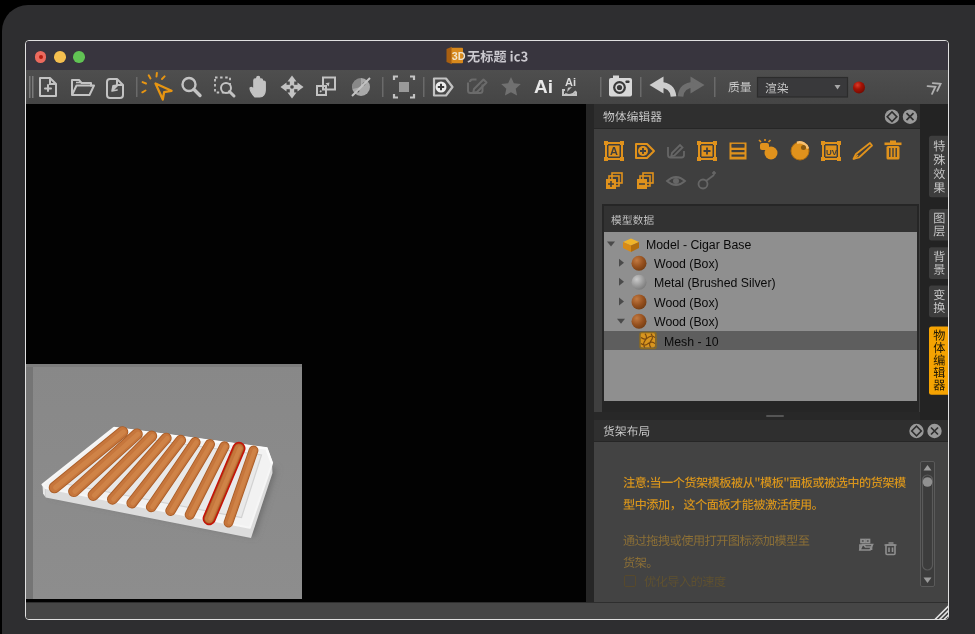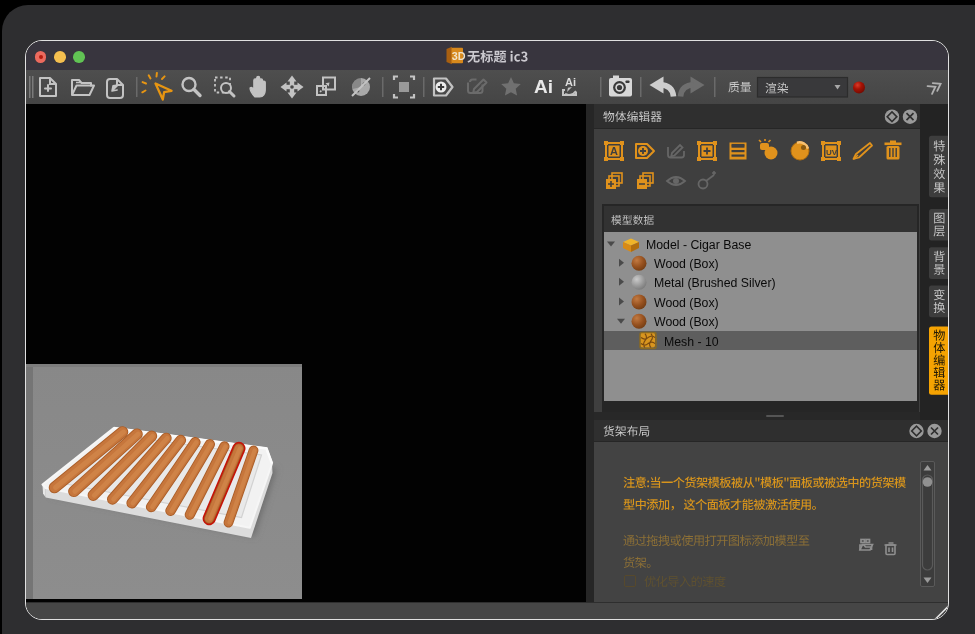--- a/index.html
+++ b/index.html
@@ -1,19 +1,19 @@
 <!DOCTYPE html>
 <html><head><meta charset="utf-8"><style>
 html,body{margin:0;padding:0;width:975px;height:634px;overflow:hidden;background:#000;}
 *{box-sizing:border-box;font-family:"Liberation Sans",sans-serif;}
 .abs{position:absolute;}
 </style></head><body>
 <div class="abs" style="left:0;top:0;width:975px;height:634px;background:#000;">
 <div class="abs" style="left:2px;top:5px;width:973px;height:629px;background:#2e2e30;border-top-left-radius:26px;"></div>
-<div class="abs" style="left:25px;top:40px;width:924px;height:580px;background:#434343;border-radius:17px;border:1px solid #e0e0e0;overflow:hidden;">
+<div class="abs" style="left:25px;top:40px;width:924px;height:580px;background:#434343;border-radius:4px;border:1px solid #e0e0e0;overflow:hidden;">
 <div class="abs" style="left:0;top:0;width:924px;height:29px;background:#38353e;"></div>
 <div class="abs" style="left:8.8px;top:10.4px;width:11.6px;height:11.6px;border-radius:50%;background:#ec6a5e;"></div>
 <div class="abs" style="left:12.5px;top:14.1px;width:4.2px;height:4.2px;border-radius:50%;background:#b61d10;"></div>
 <div class="abs" style="left:28.1px;top:10.4px;width:11.6px;height:11.6px;border-radius:50%;background:#f5bf4f;"></div>
 <div class="abs" style="left:47.4px;top:10.4px;width:11.6px;height:11.6px;border-radius:50%;background:#61c354;"></div>
 <svg class="abs" style="left:0;top:0;" width="924" height="29" viewBox="0 0 924 29">
 <path d="M420.5 8 L426 5.8 L426 23.2 L420.5 21 Z" fill="#a85f10"></path>
 <rect x="425.5" y="6.8" width="11.5" height="15.4" rx="1" fill="#d8891c"></rect>
 <text x="425.8" y="19.3" font-size="10.8" font-weight="bold" fill="#f2e3c8" font-family="Liberation Sans">3D</text>
 <path d="M442.4 10.1V11.7H446.5C446.5 12.4 446.5 13.1 446.4 13.9H441.6V15.4H446.1C445.5 17.5 444.3 19.2 441.4 20.3C441.8 20.7 442.2 21.3 442.5 21.7C445.6 20.4 447.0 18.2 447.6 15.8V19.2C447.6 20.8 448.1 21.4 449.8 21.4C450.1 21.4 451.4 21.4 451.7 21.4C453.2 21.4 453.6 20.8 453.8 18.5C453.4 18.4 452.6 18.1 452.3 17.8C452.2 19.5 452.1 19.8 451.6 19.8C451.3 19.8 450.2 19.8 450.0 19.8C449.4 19.8 449.3 19.7 449.3 19.2V15.4H453.7V13.9H448.0C448.1 13.1 448.1 12.4 448.2 11.7H452.9V10.1Z M460.4 10.1V11.6H466.2V10.1ZM464.4 16.3C465.0 17.7 465.5 19.5 465.6 20.6L467.1 20.0C466.9 18.9 466.3 17.2 465.7 15.9ZM460.3 15.9C460.0 17.3 459.5 18.8 458.8 19.7C459.1 19.8 459.8 20.3 460.0 20.5C460.7 19.5 461.4 17.8 461.8 16.3ZM459.8 13.3V14.7H462.3V19.8C462.3 20.0 462.3 20.0 462.1 20.0C461.9 20.0 461.4 20.0 460.9 20.0C461.1 20.4 461.3 21.1 461.3 21.6C462.2 21.6 462.9 21.6 463.3 21.3C463.8 21.1 464.0 20.6 464.0 19.8V14.7H466.9V13.3ZM456.5 9.3V11.9H454.6V13.4H456.2C455.8 14.8 455.2 16.6 454.4 17.5C454.7 17.9 455.1 18.6 455.2 19.1C455.7 18.4 456.1 17.4 456.5 16.3V21.7H458.1V15.4C458.4 16.0 458.8 16.6 459.0 17.0L459.8 15.7C459.6 15.4 458.4 14.0 458.1 13.6V13.4H459.6V11.9H458.1V9.3Z M470.0 12.5H471.9V13.1H470.0ZM470.0 10.9H471.9V11.5H470.0ZM468.6 9.8V14.2H473.4V9.8ZM476.4 13.7C476.3 16.8 476.1 18.3 473.4 19.1C473.7 19.3 474.0 19.8 474.1 20.1C477.2 19.1 477.6 17.3 477.7 13.7ZM477.0 18.3C477.8 18.8 478.8 19.6 479.3 20.1L480.2 19.2C479.7 18.7 478.6 17.9 477.9 17.4ZM468.6 16.6C468.6 18.4 468.4 19.9 467.7 20.9C468.0 21.1 468.5 21.5 468.8 21.7C469.1 21.1 469.4 20.5 469.6 19.8C470.6 21.2 472.2 21.4 474.7 21.4H479.8C479.8 21.0 480.1 20.4 480.3 20.1C479.2 20.2 475.6 20.2 474.7 20.2C473.5 20.2 472.6 20.1 471.8 19.9V18.3H473.7V17.2H471.8V16.1H474.0V14.9H468.0V16.1H470.4V19.1C470.2 18.9 470.0 18.6 469.8 18.2C469.9 17.7 469.9 17.2 469.9 16.6ZM474.3 12.0V17.6H475.6V13.1H478.3V17.5H479.6V12.0H477.3L477.7 11.1H480.1V9.8H473.9V11.1H476.2C476.1 11.4 476.0 11.7 475.8 12.0Z M484.6 20.5H486.6V13.1H484.6ZM485.6 11.9C486.3 11.9 486.7 11.5 486.7 10.9C486.7 10.2 486.3 9.8 485.6 9.8C484.9 9.8 484.5 10.2 484.5 10.9C484.5 11.5 484.9 11.9 485.6 11.9Z M491.8 20.7C492.6 20.7 493.5 20.4 494.2 19.8L493.4 18.5C493.0 18.9 492.5 19.1 492.0 19.1C490.9 19.1 490.2 18.2 490.2 16.8C490.2 15.4 490.9 14.5 492.1 14.5C492.5 14.5 492.8 14.7 493.2 15.0L494.1 13.8C493.6 13.3 492.9 12.9 492.0 12.9C490.0 12.9 488.2 14.3 488.2 16.8C488.2 19.3 489.8 20.7 491.8 20.7Z M498.2 20.7C500.0 20.7 501.6 19.7 501.6 17.9C501.6 16.6 500.8 15.7 499.7 15.4V15.4C500.7 15.0 501.3 14.2 501.3 13.1C501.3 11.5 500.0 10.5 498.1 10.5C497.0 10.5 496.0 11.0 495.2 11.7L496.2 12.9C496.8 12.4 497.3 12.1 498.0 12.1C498.9 12.1 499.3 12.5 499.3 13.3C499.3 14.2 498.8 14.8 497.0 14.8V16.2C499.1 16.2 499.7 16.8 499.7 17.7C499.7 18.6 499.0 19.1 498.0 19.1C497.1 19.1 496.4 18.7 495.8 18.1L494.9 19.3C495.6 20.1 496.6 20.7 498.2 20.7Z" fill="#cbc9cf"></path>

